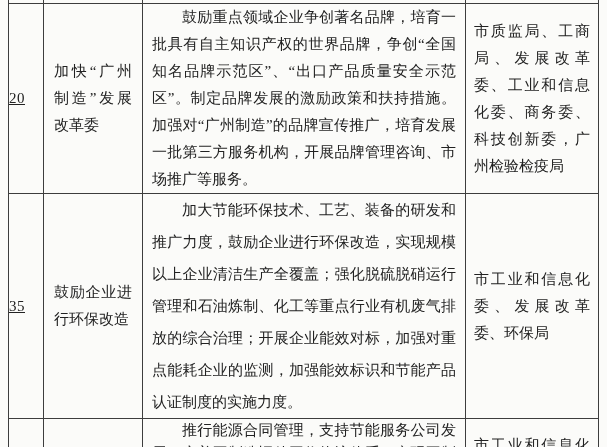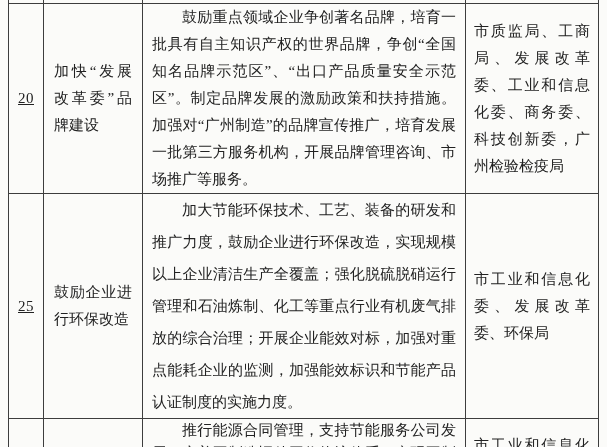--- a/index.html
+++ b/index.html
@@ -34,21 +34,20 @@
     font-size: 15px;
     overflow: hidden;
     padding: 0;
   }
   tr.stub-row td {
     border-top: none;
     height: 3px;
     padding: 0;
   }
   td.num-cell {
-    text-align: center;
     letter-spacing: 0.5px;
     text-decoration: underline;
   }
   td.title-cell {
     padding: 0 10px;
     text-align: justify;
     text-justify: inter-character;
     line-height: 27px;
   }
   td.desc-cell {
@@ -85,28 +84,28 @@
     </colgroup>
     <tbody>
       <tr class="stub-row">
         <td></td>
         <td></td>
         <td></td>
         <td></td>
       </tr>
       <tr class="row-20">
         <td class="num-cell">20</td>
-        <td class="title-cell">加快“发展改革委”品牌建设</td>
+        <td class="title-cell">加快“广州制造”发展改革委</td>
         <td class="desc-cell lh27">
           <p>鼓励重点领域企业争创著名品牌，培育一批具有自主知识产权的世界品牌，争创“全国知名品牌示范区”、“出口产品质量安全示范区”。制定品牌发展的激励政策和扶持措施。加强对“广州制造”的品牌宣传推广，培育发展一批第三方服务机构，开展品牌管理咨询、市场推广等服务。</p>
         </td>
         <td class="dept-cell lh27">市质监局、工商局、发展改革委、工业和信息化委、商务委、科技创新委，广州检验检疫局</td>
       </tr>
       <tr class="row-21">
-        <td class="num-cell">25</td>
+        <td class="num-cell">35</td>
         <td class="title-cell">鼓励企业进行环保改造</td>
         <td class="desc-cell lh25">
           <p>加大节能环保技术、工艺、装备的研发和推广力度，鼓励企业进行环保改造，实现规模以上企业清洁生产全覆盖；强化脱硫脱硝运行管理和石油炼制、化工等重点行业有机废气排放的综合治理；开展企业能效对标，加强对重点能耗企业的监测，加强能效标识和节能产品认证制度的实施力度。</p>
         </td>
         <td class="dept-cell lh27">市工业和信息化委、发展改革委、环保局</td>
       </tr>
       <tr class="row-22">
         <td class="num-cell">22</td>
         <td class="title-cell">推动绿色制造产业发展</td>
         <td class="desc-cell lh23">

